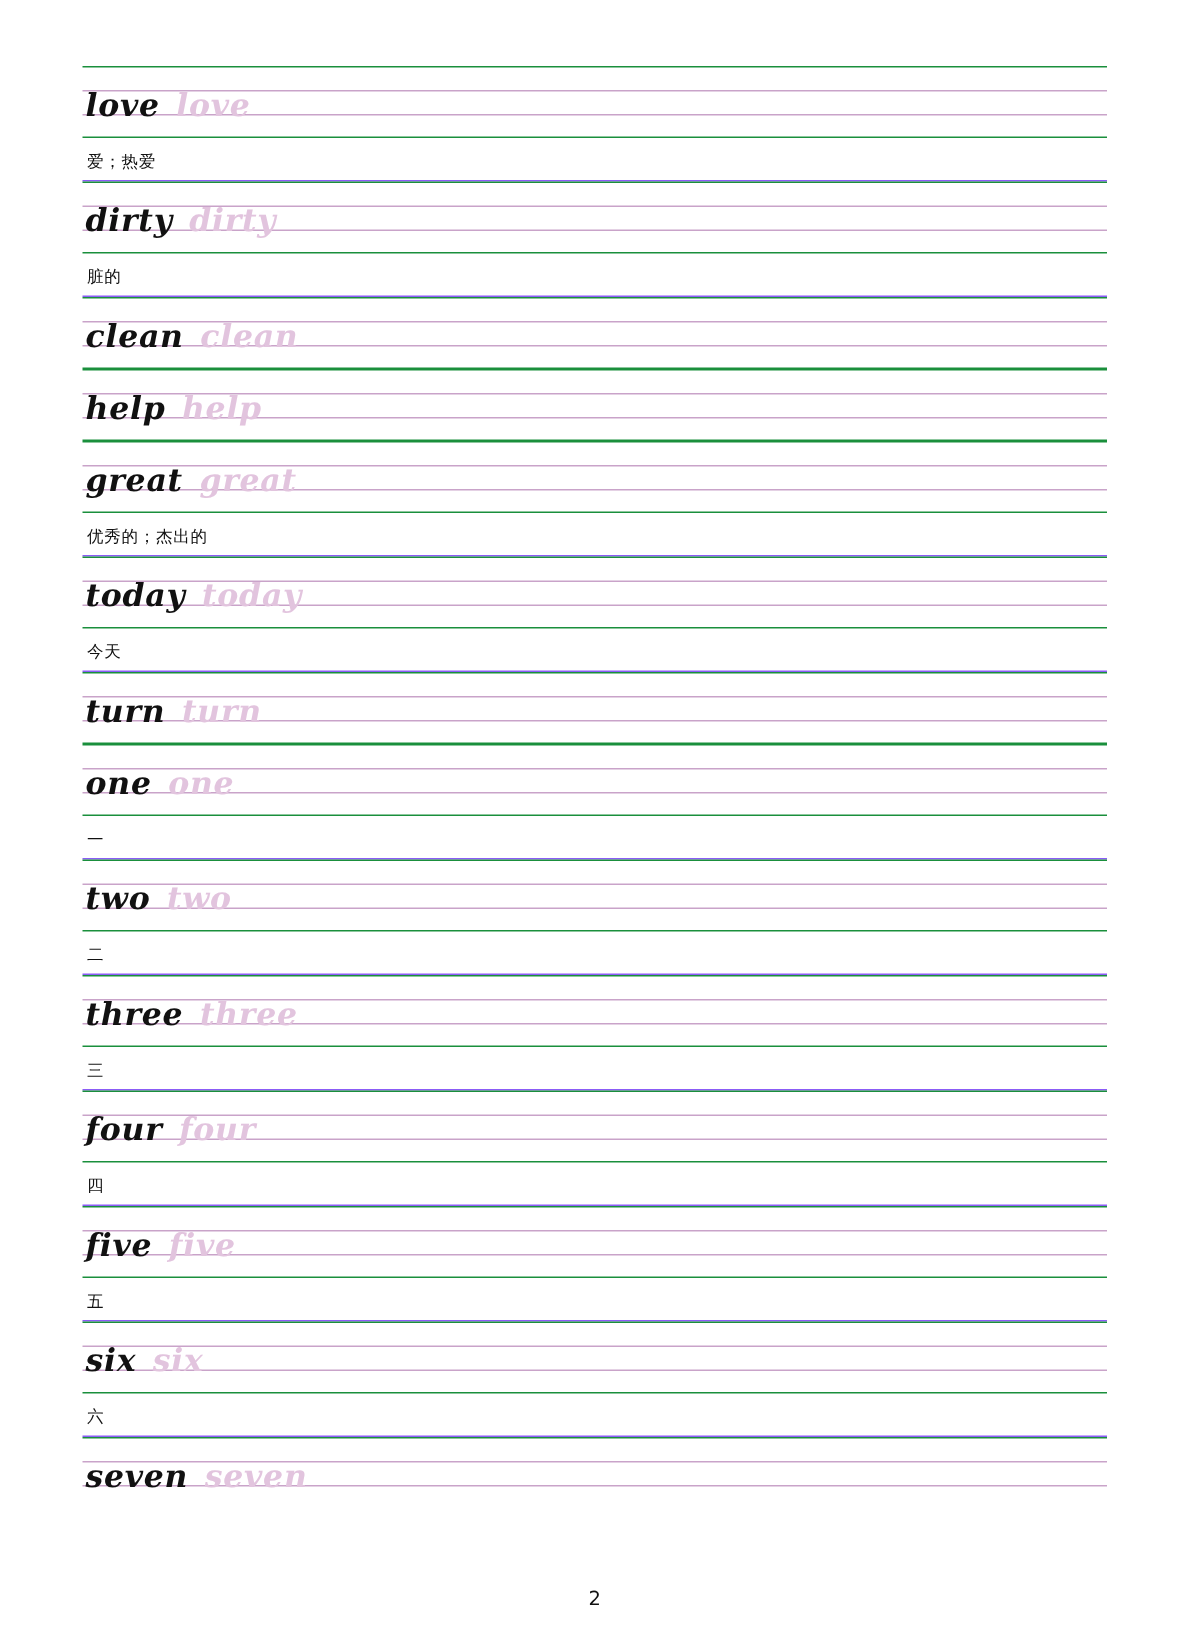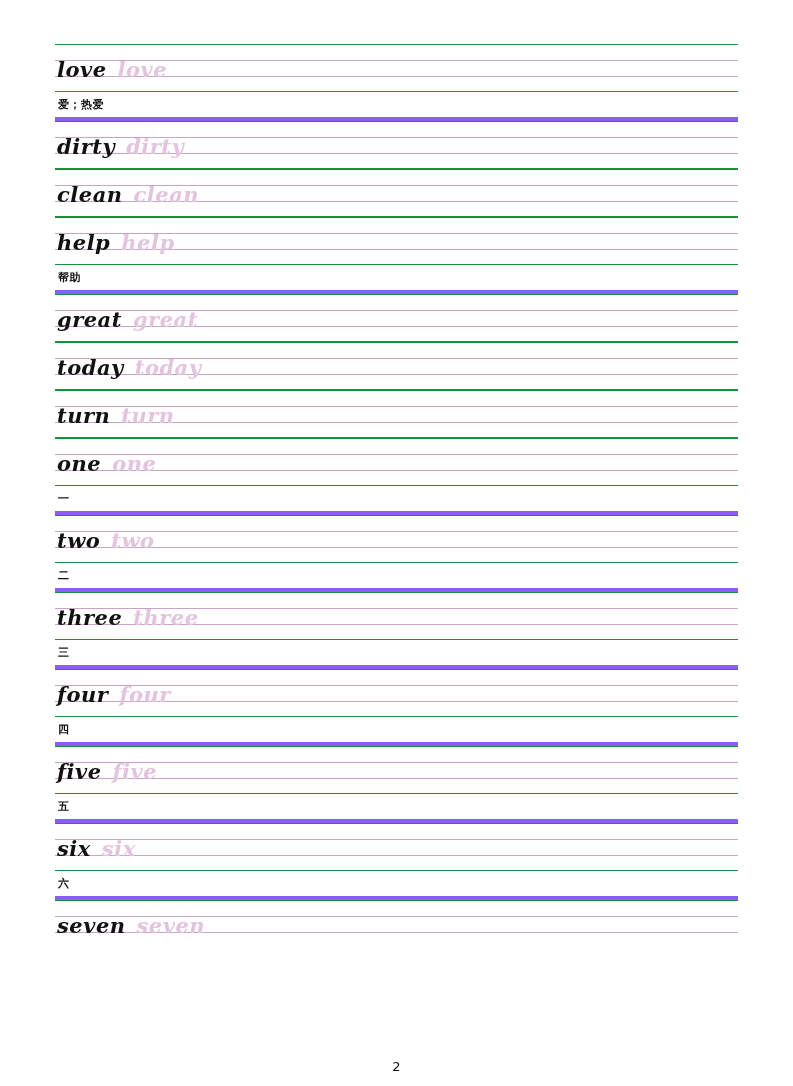--- a/index.html
+++ b/index.html
@@ -70,22 +70,21 @@
   }
   .word.ghost {
     color: #e2c4de;
     font-weight: bold;
   }
   .trans {
     position: relative;
     height: 29px;
     width: 100%;
     box-sizing: border-box;
-    border-bottom: 4px solid #8b5cf6;
-    font-weight: bold;
+    border-bottom: 1px solid #8b5cf6;
   }
   .trans-text {
     position: absolute;
     left: 3px;
     bottom: 5px;
     font-family: "DejaVu Sans", sans-serif;
     font-size: 11px;
     color: #111111;
     letter-spacing: 0.5px;
   }
@@ -124,20 +123,23 @@
         <div class="staff">
           <div class="rule r1"></div>
           <div class="rule r2"></div>
           <div class="rule r3"></div>
           <div class="rule r4"></div>
           <div class="words">
             <span class="word">dirty</span>
             <span class="word ghost">dirty</span>
           </div>
         </div>
+        <div class="trans">
+          <span class="trans-text">脏的</span>
+        </div>
       </div>
       <div class="entry">
         <div class="staff">
           <div class="rule r1"></div>
           <div class="rule r2"></div>
           <div class="rule r3"></div>
           <div class="rule r4"></div>
           <div class="words">
             <span class="word">clean</span>
             <span class="word ghost">clean</span>
@@ -148,46 +150,49 @@
         <div class="staff">
           <div class="rule r1"></div>
           <div class="rule r2"></div>
           <div class="rule r3"></div>
           <div class="rule r4"></div>
           <div class="words">
             <span class="word">help</span>
             <span class="word ghost">help</span>
           </div>
         </div>
-        <div class="trans">
-          <span class="trans-text">帮助</span>
-        </div>
       </div>
       <div class="entry">
         <div class="staff">
           <div class="rule r1"></div>
           <div class="rule r2"></div>
           <div class="rule r3"></div>
           <div class="rule r4"></div>
           <div class="words">
             <span class="word">great</span>
             <span class="word ghost">great</span>
           </div>
         </div>
+        <div class="trans">
+          <span class="trans-text">优秀的；杰出的</span>
+        </div>
       </div>
       <div class="entry">
         <div class="staff">
           <div class="rule r1"></div>
           <div class="rule r2"></div>
           <div class="rule r3"></div>
           <div class="rule r4"></div>
           <div class="words">
             <span class="word">today</span>
             <span class="word ghost">today</span>
           </div>
+        </div>
+        <div class="trans">
+          <span class="trans-text">今天</span>
         </div>
       </div>
       <div class="entry">
         <div class="staff">
           <div class="rule r1"></div>
           <div class="rule r2"></div>
           <div class="rule r3"></div>
           <div class="rule r4"></div>
           <div class="words">
             <span class="word">turn</span>

